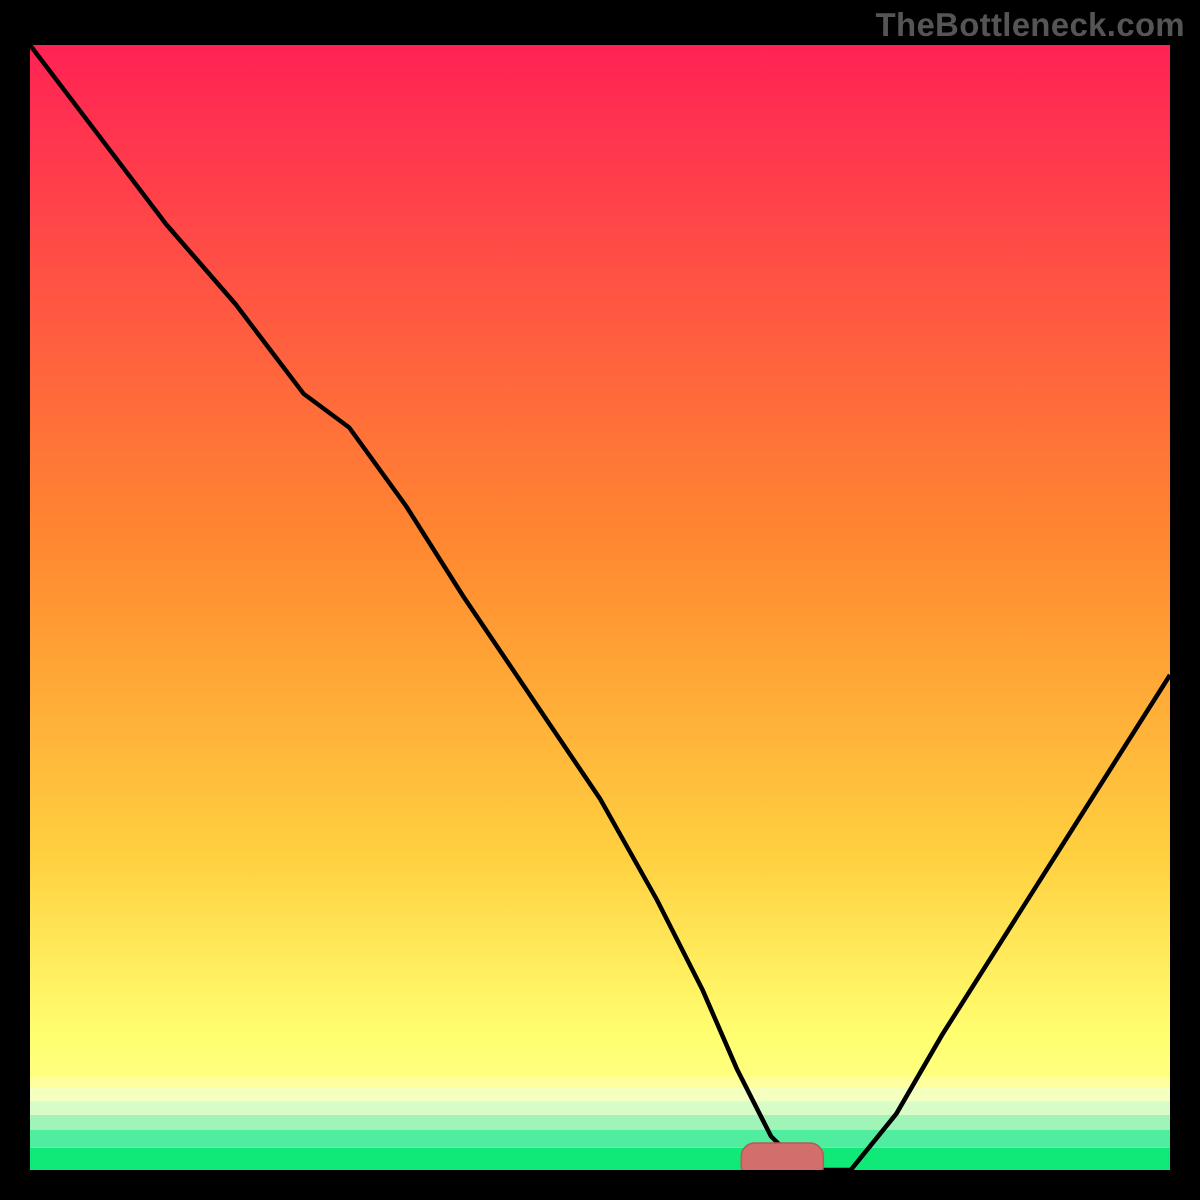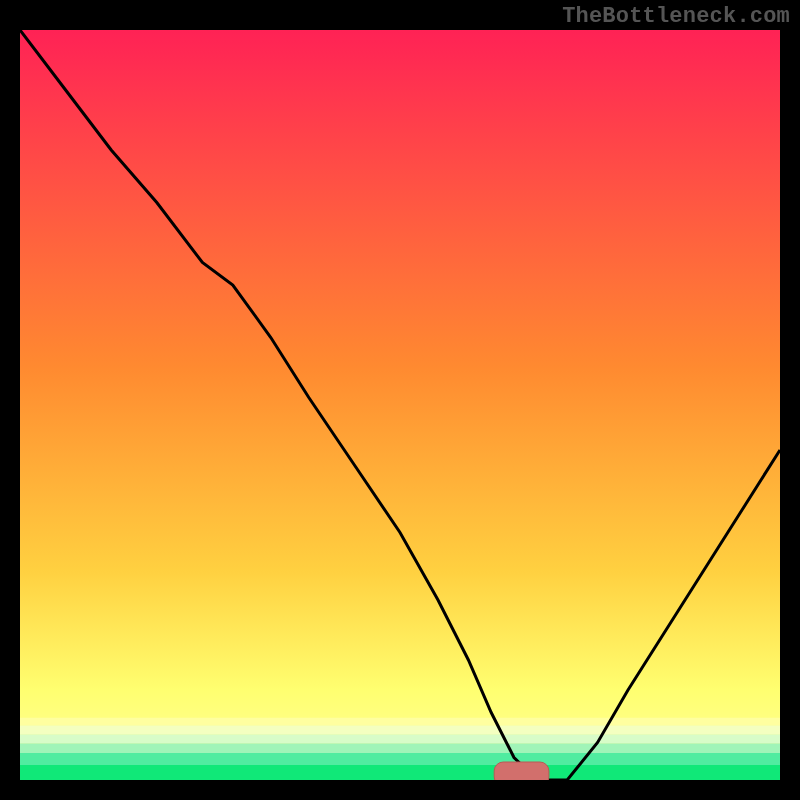--- a/index.html
+++ b/index.html
@@ -15,21 +15,21 @@
     left: 0;
     top: 0;
     width: 800px;
     height: 800px;
     background: #000;
   }
   .watermark {
     position: absolute;
     top: 4px;
     right: 10px;
-    font-family: Liberation Mono, monospace;
+    font-family: Liberation Sans, sans-serif;
     font-size: 22px;
     font-weight: bold;
     color: #555;
     letter-spacing: 0.2px;
   }
   .plot {
     position: absolute;
     left: 20px;
     top: 30px;
     width: 760px;

